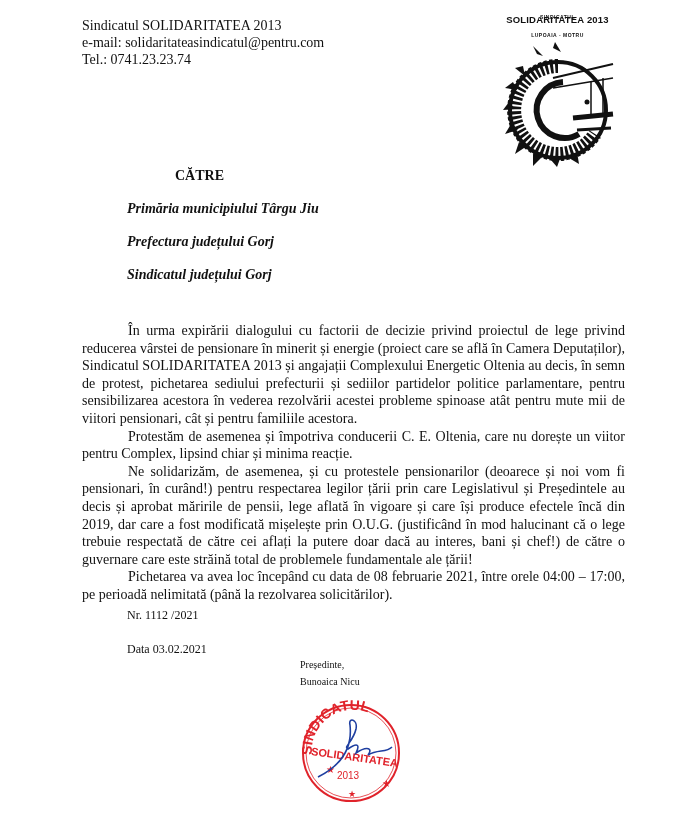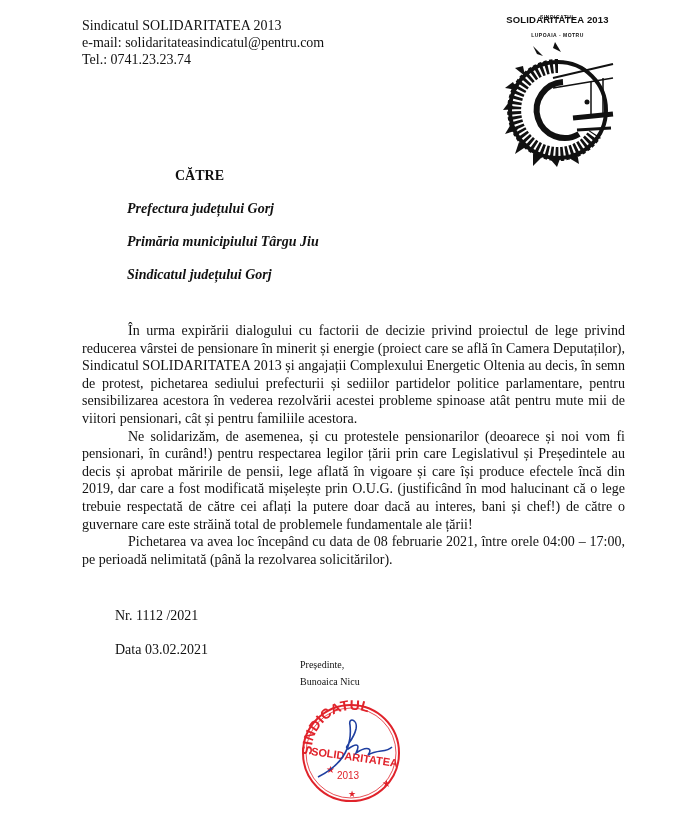--- a/index.html
+++ b/index.html
@@ -10,21 +10,21 @@
     .logo { position: absolute; left: 495px; top: 14px; width: 125px; height: 155px; }
     .logo .l1 { position: absolute; top: 0; width: 100%; text-align: center; font-family: "Liberation Sans", sans-serif; font-weight: bold; font-size: 5px; letter-spacing: 0.5px; }
     .logo .l2 { position: absolute; top: 0; width: 100%; text-align: center; font-family: "Liberation Sans", sans-serif; font-weight: bold; font-size: 9.5px; letter-spacing: 0.2px; }
     .logo .l3 { position: absolute; top: 18px; width: 100%; text-align: center; font-family: "Liberation Sans", sans-serif; font-weight: bold; font-size: 5px; letter-spacing: 0.5px; }
     .logo svg { position: absolute; left: 8px; top: 28px; }
     .to { position: absolute; left: 127px; top: 168px; font-size: 14px; }
     .to .title { font-weight: bold; margin-bottom: 17px; margin-left: 48px; }
     .to .rec { font-weight: bold; font-style: italic; margin-bottom: 17px; }
     .body { position: absolute; left: 82px; top: 322px; width: 543px; font-size: 14px; line-height: 17.6px; text-align: justify; }
     .body p { margin: 0; text-indent: 46px; }
-    .meta { position: absolute; left: 115px; font-size: 14px; }
+    .meta { position: absolute; left: 127px; font-size: 12px; }
     .sign { position: absolute; left: 300px; top: 656px; width: 100px; text-align: left; font-size: 10px; line-height: 17px; }
     .stamp { position: absolute; left: 298px; top: 697px; width: 106px; height: 110px; }
   </style>
 </head>
 <body>
 
 <div class="hdr">
   <div class="org">Sindicatul SOLIDARITATEA 2013</div>
   <div>e-mail: solidaritateasindicatul@pentru.com</div>
   <div>Tel.: 0741.23.23.74</div>
@@ -55,27 +55,28 @@
     <line x1="70" y1="76" x2="110" y2="72" stroke="#111" stroke-width="5"></line>
     <line x1="74" y1="88" x2="108" y2="86" stroke="#111" stroke-width="3"></line>
     <line x1="88" y1="40" x2="88" y2="74" stroke="#111" stroke-width="1.5"></line>
     <line x1="100" y1="36" x2="100" y2="72" stroke="#111" stroke-width="1.5"></line>
     <circle cx="84" cy="60" r="2.5" fill="#111"></circle>
   </svg>
 </div>
 
 <div class="to">
   <div class="title">CĂTRE</div>
+  <div class="rec">Primăria municipiului Târgu Jiu</div>
   <div class="rec">Prefectura județului Gorj</div>
-  <div class="rec">Primăria municipiului Târgu Jiu</div>
   <div class="rec">Sindicatul județului Gorj</div>
 </div>
 
 <div class="body">
   <p>În urma expirării dialogului cu factorii de decizie privind proiectul de lege privind reducerea vârstei de pensionare în minerit și energie (proiect care se află în Camera Deputaților), Sindicatul SOLIDARITATEA 2013 și angajații Complexului Energetic Oltenia au decis, în semn de protest, pichetarea sediului prefecturii și sediilor partidelor politice parlamentare, pentru sensibilizarea acestora în vederea rezolvării acestei probleme spinoase atât pentru mute mii de viitori pensionari, cât și pentru familiile acestora.</p>
+  <p>Protestăm de asemenea și împotriva conducerii C. E. Oltenia, care nu dorește un viitor pentru Complex, lipsind chiar și minima reacție.</p>
   <p>Ne solidarizăm, de asemenea, și cu protestele pensionarilor (deoarece și noi vom fi pensionari, în curând!) pentru respectarea legilor țării prin care Legislativul și Președintele au decis și aprobat măririle de pensii, lege aflată în vigoare și care își produce efectele încă din 2019, dar care a fost modificată mișelește prin O.U.G. (justificând în mod halucinant că o lege trebuie respectată de către cei aflați la putere doar dacă au interes, bani și chef!) de către o guvernare care este străină total de problemele fundamentale ale țării!</p>
   <p>Pichetarea va avea loc începând cu data de 08 februarie 2021, între orele 04:00 – 17:00, pe perioadă nelimitată (până la rezolvarea solicitărilor).</p>
 </div>
 
 <div class="meta" style="top:608px">Nr. 1112 /2021</div>
 <div class="meta" style="top:642px">Data 03.02.2021</div>
 
 <div class="sign">
   <div>Președinte,</div>
   <div>Bunoaica Nicu</div>

